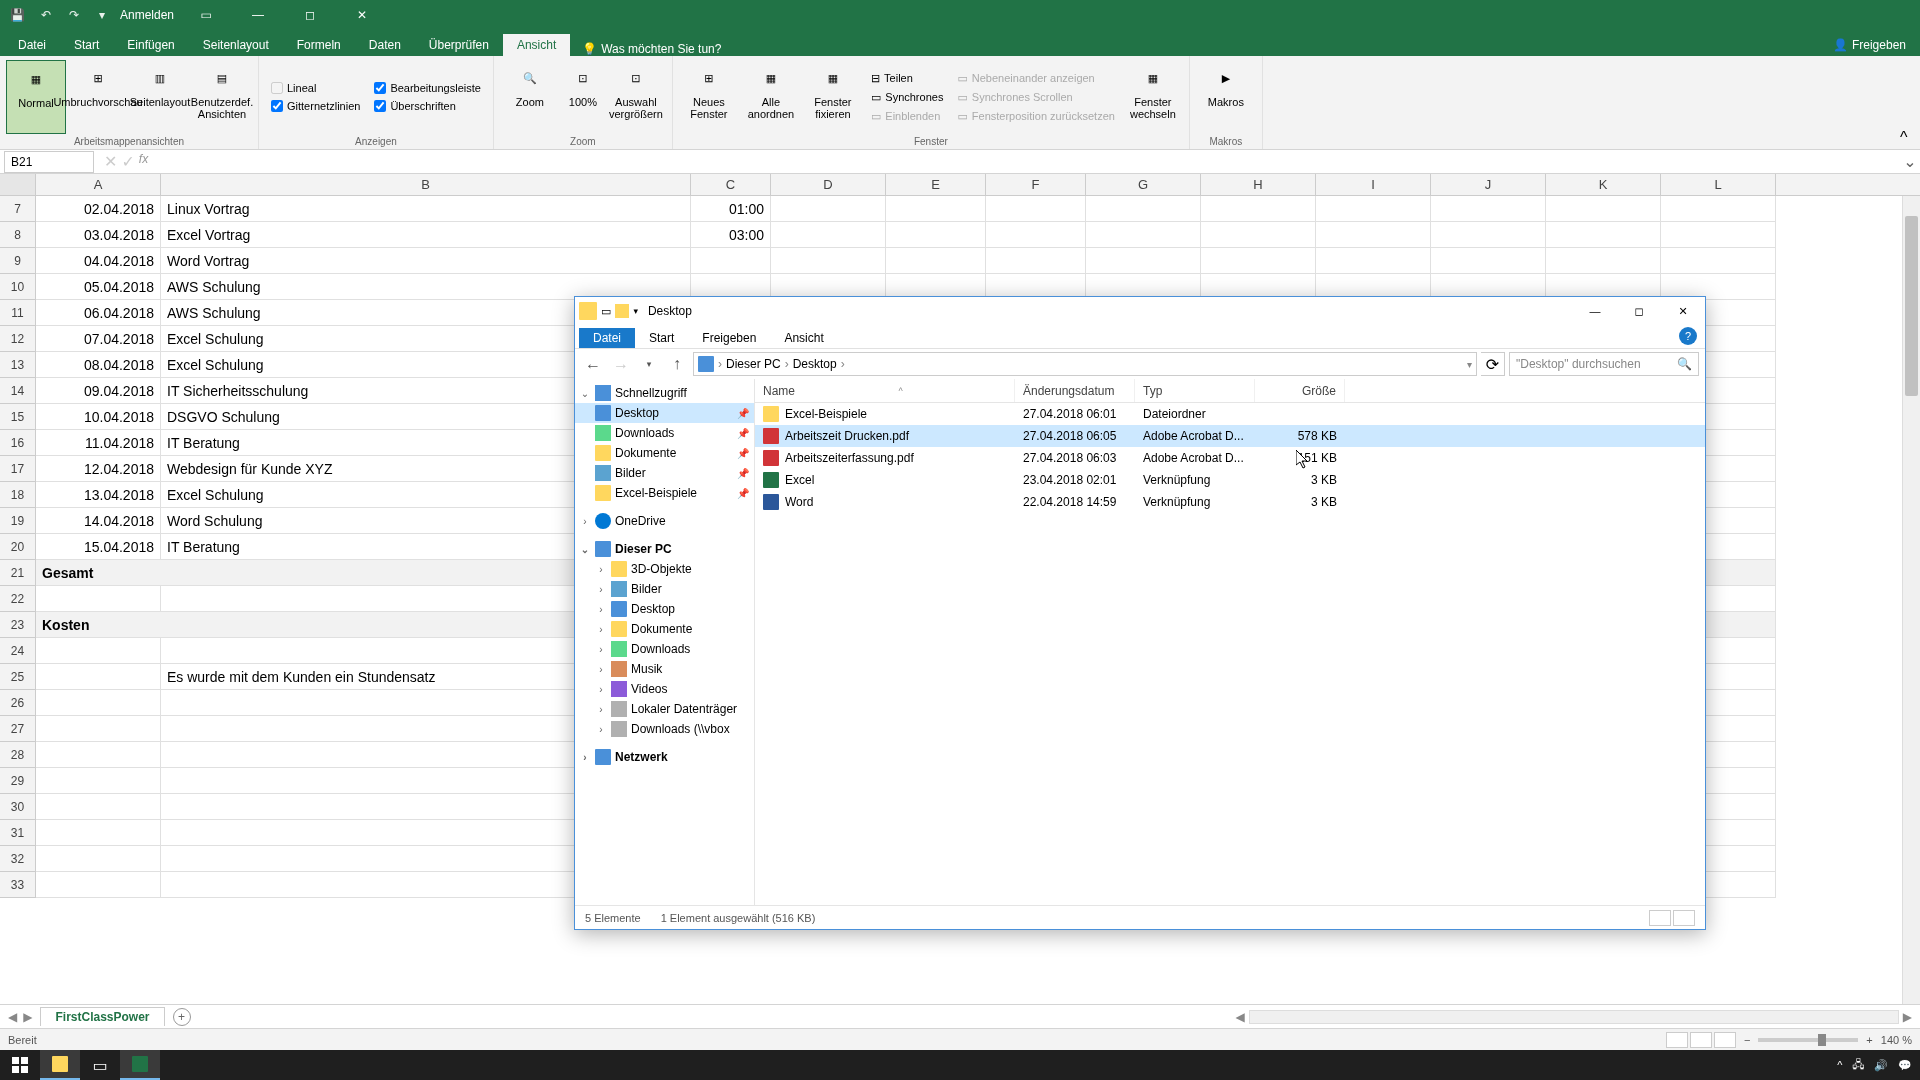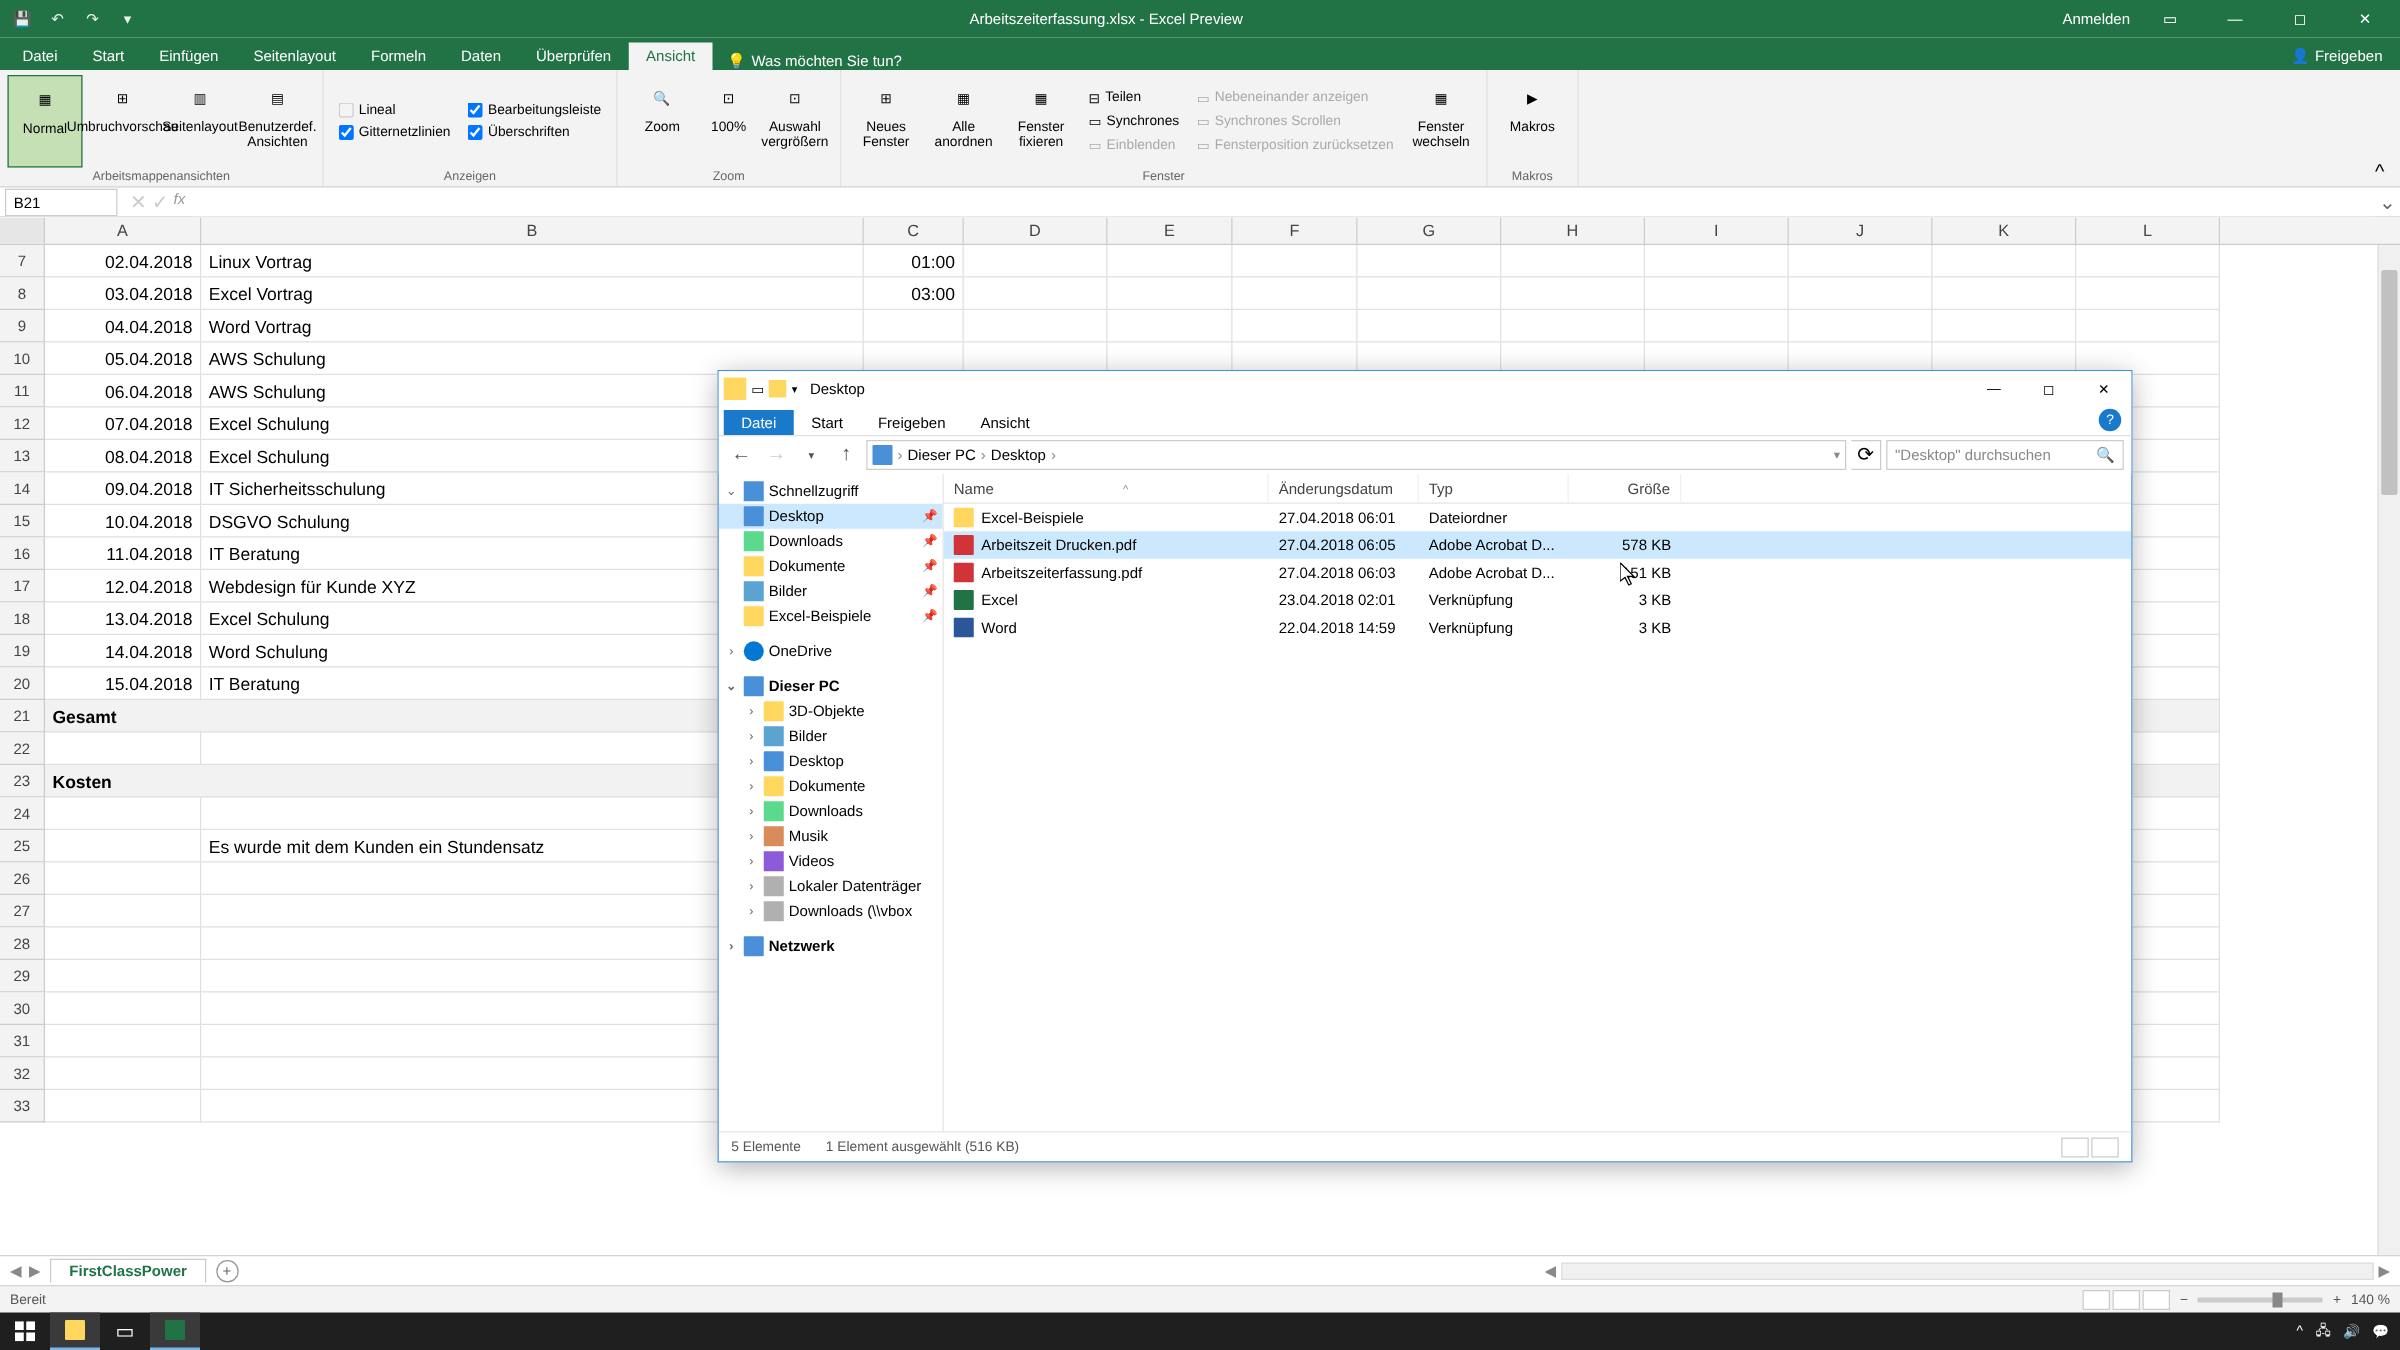--- a/index.html
+++ b/index.html
@@ -152,21 +152,20 @@
 </head>
 <body>
 
 <div class="title-bar">
   <div class="qat">
     <span class="qat-btn">💾</span>
     <span class="qat-btn">↶</span>
     <span class="qat-btn">↷</span>
     <span class="qat-btn">▾</span>
   </div>
-  <div class="title-text">Arbeitszeiterfassung.xlsx - Excel Preview</div>
   <div class="title-right">
     <span>Anmelden</span>
     <span class="win-btn">▭</span>
     <span class="win-btn">—</span>
     <span class="win-btn">◻</span>
     <span class="win-btn">✕</span>
   </div>
 </div>
 
 <div class="ribbon-tabs">

